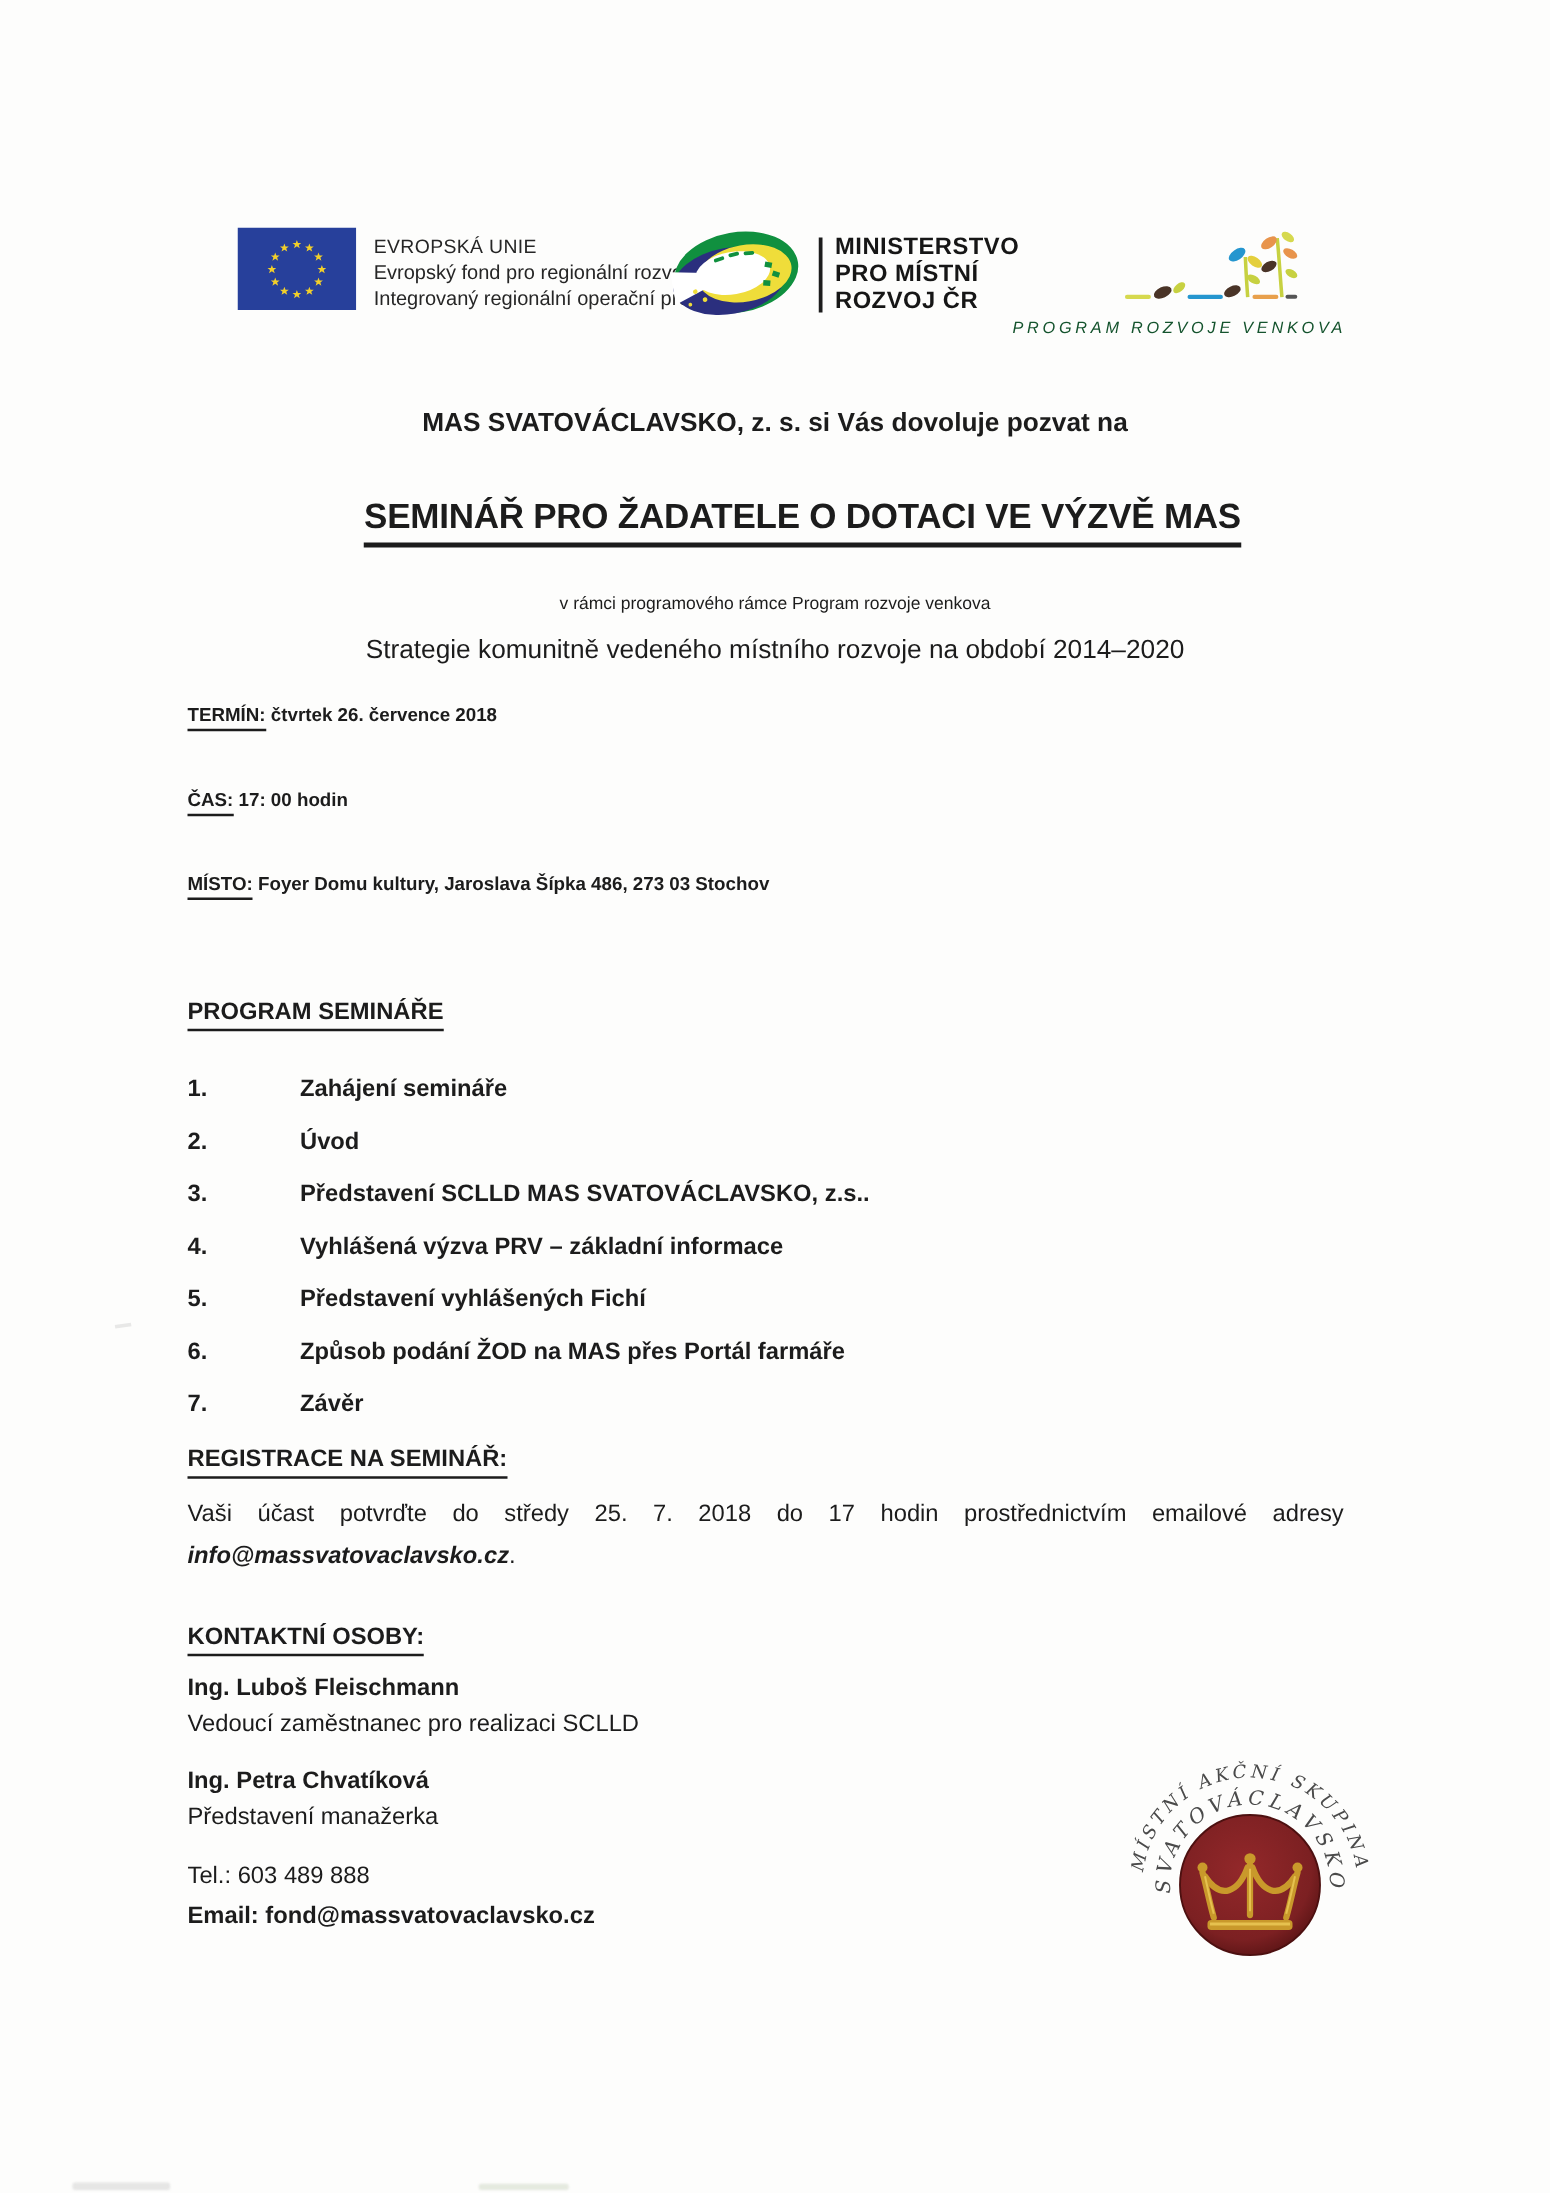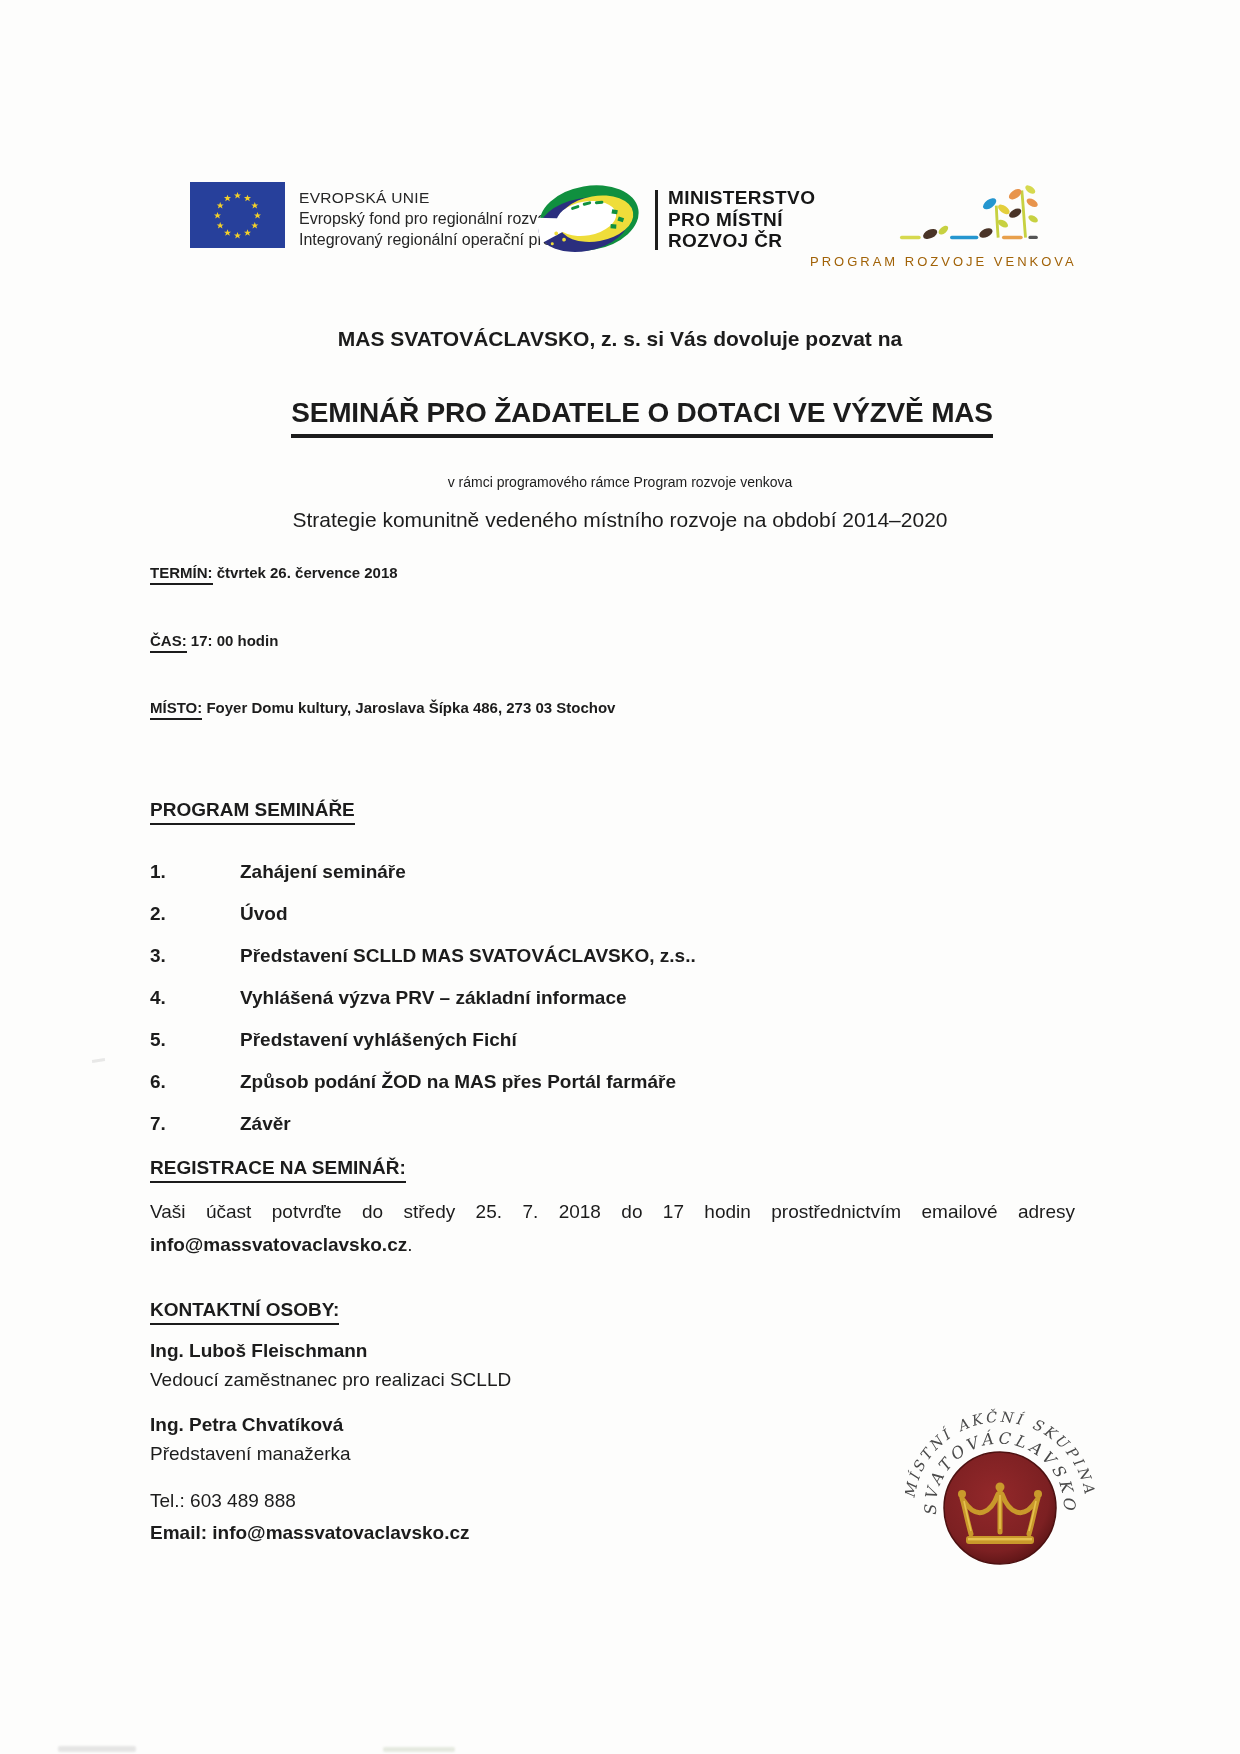--- a/index.html
+++ b/index.html
@@ -17,21 +17,21 @@
   .eu-flag-svg { left:190px; top:182px; width:95px; height:66px; }
   .eu-text { left:299px; top:187px; line-height:21px; color:#262626; }
   .eu-text .l1 { font-size:15.5px; letter-spacing:.3px; }
   .eu-text .l2, .eu-text .l3 { font-size:16px; }
 
   .mmr-svg { left:536px; top:184px; width:106px; height:68px; }
   .mmr-divider { left:655px; top:190px; width:3px; height:60px; background:#1d1d1d; }
   .mmr-text { left:668px; top:187px; font-weight:bold; font-size:19px; line-height:21.5px; letter-spacing:.4px; color:#161616; }
 
   .prv-svg { left:893px; top:182px; width:148px; height:68px; }
-  .prv-caption { left:810px; top:254px; font-size:13px; letter-spacing:3px; color:#a16207; }
+  .prv-caption { left:810px; top:254px; font-size:13px; letter-spacing:3px; color:#14532d;font-style:italic; }
 
   
   .center-line { left:0; right:0; text-align:center; }
   .intro-line { top:327px; font-size:21px; font-weight:bold; }
   .main-heading { top:397px; font-size:28px; font-weight:bold; letter-spacing:-.2px;margin-left:44px; }
   .main-heading span { display:inline-block; border-bottom:4px solid #1c1c1c; padding-bottom:5px; }
   .subtitle-1 { top:474px; font-size:14px; }
   .subtitle-2 { top:508px; font-size:21px; }
 
   
@@ -47,21 +47,21 @@
   .sh-kontakt { top:1299px; }
 
   
   .prog-num { left:150px; font-size:19px; font-weight:bold; }
   .prog-text { left:240px; font-size:19px; font-weight:bold; }
 
   
   .reg-line1 { left:150px; top:1201px; width:925px; font-size:19px;
                text-align:justify; text-align-last:justify; }
   .reg-line2 { left:150px; top:1234px; font-size:19px; }
-  .reg-line2 .email { font-weight:bold; }
+  .reg-line2 .email { font-weight:bold;font-style:italic; }
 
   
   .c-name { left:150px; font-size:19px; font-weight:bold; }
   .c-role { left:150px; font-size:19px; }
   .c-p1n { top:1340px; } .c-p1r { top:1369px; }
   .c-p2n { top:1414px; } .c-p2r { top:1443px; }
   .c-tel { left:150px; top:1490px; font-size:19px; }
   .c-email { left:150px; top:1522px; font-size:19px; font-weight:bold; }
 
   
@@ -180,21 +180,21 @@
 <div class="abs section-head sh-reg"><span class="u-label">REGISTRACE NA SEMINÁŘ:</span></div>
 <div class="abs reg-line1">Vaši účast potvrďte do středy 25. 7. 2018 do 17 hodin prostřednictvím emailové adresy</div>
 <div class="abs reg-line2"><span class="email">info@massvatovaclavsko.cz</span><span>.</span></div>
 
 <div class="abs section-head sh-kontakt"><span class="u-label">KONTAKTNÍ OSOBY:</span></div>
 <div class="abs c-name c-p1n">Ing. Luboš Fleischmann</div>
 <div class="abs c-role c-p1r">Vedoucí zaměstnanec pro realizaci SCLLD</div>
 <div class="abs c-name c-p2n">Ing. Petra Chvatíková</div>
 <div class="abs c-role c-p2r">Představení manažerka</div>
 <div class="abs c-tel">Tel.: 603 489 888</div>
-<div class="abs c-email">Email: info@massvatovaclavsko.cz</div>
+<div class="abs c-email">Email: fond@massvatovaclavsko.cz</div>
 
 <svg class="abs stamp" viewBox="0 0 190 190">
   <defs>
     <radialGradient id="redg" cx="45%" cy="40%" r="65%">
       <stop offset="0%" stop-color="#93282a"></stop>
       <stop offset="75%" stop-color="#7c2022"></stop>
       <stop offset="100%" stop-color="#571314"></stop>
     </radialGradient>
     <path id="arcOuter" d="M14,147 A86,86 0 1 1 176,147" fill="none"></path>
     <path id="arcInner" d="M35,140 A64,64 0 1 1 155,140" fill="none"></path>

